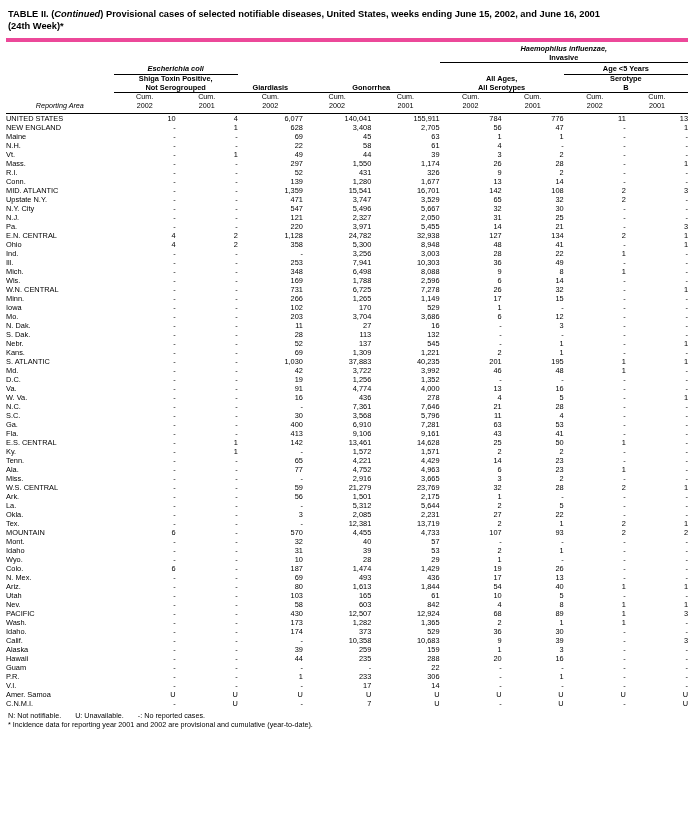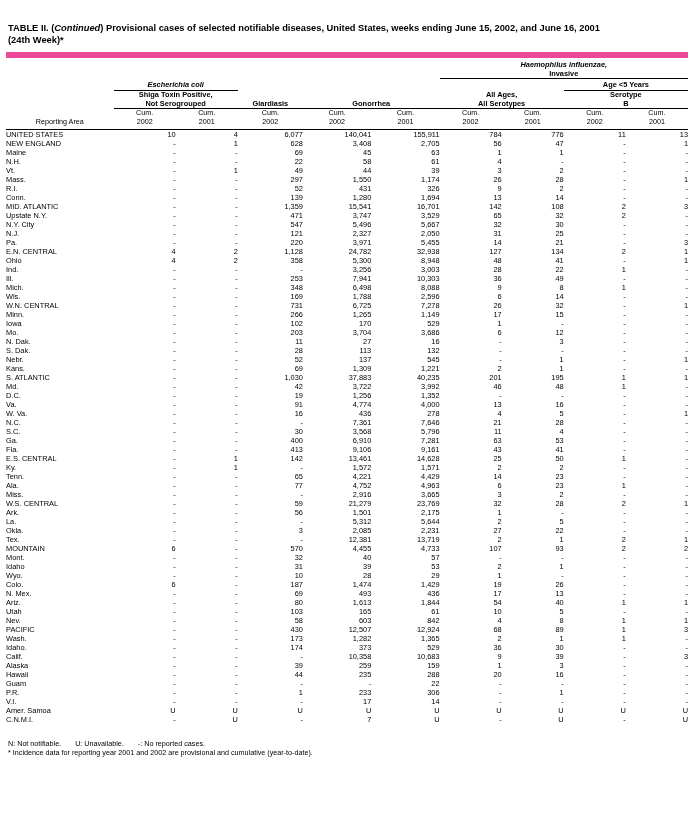--- a/index.html
+++ b/index.html
@@ -3,61 +3,61 @@
 <meta charset="utf-8">
 <style>
   html,body{margin:0;padding:0;}
   body{
     width:694px;
     background:#ffffff;
     font-family:"Liberation Sans", sans-serif;
     color:#000;
     -webkit-font-smoothing:none;
   }
-  .page{width:688px;padding:20px 6px 0 6px;box-sizing:border-box;}
+  .page{width:688px;padding:6px 6px 0 6px;box-sizing:border-box;}
   .title{
     font-size:9.3px;
     font-weight:bold;
     line-height:12px;
     margin:2px 0 6px 2px;
   }
   .title .ital{font-style:italic;}
   table.main{
     border-collapse:collapse;
     width:682px;
     font-size:7.4px;
     table-layout:fixed;
   }
   table.main td, table.main th{
     padding:0;
     vertical-align:bottom;
     font-weight:normal;
   }
   .hdr td{font-size:7.2px;text-align:center;line-height:8.6px;}
-  .rule-top{border-top:6px solid #ec4899;}
+  .rule-top{border-top:4px solid #ec4899;}
   .rule-bot{border-bottom:1px solid #000;}
   .hline{border-bottom:1px solid #000;}
   .lbl{
     text-align:left;
     padding-left:2px;
     white-space:nowrap;
     overflow:hidden;
   }
   .num{text-align:right;padding-right:7px;white-space:nowrap;}
   .rowh{height:8.6px;}
   .grp-first td{padding-top:4px;}
   .bold{font-weight:bold;}
   .ital{font-style:italic;}
   .hdrlabel{font-size:7.4px;font-weight:bold;text-align:left;padding-left:2px;}
   .spanlabel{font-size:7.4px;font-weight:bold;}
   .colhd{font-size:7.3px;}
   .footer{
     font-size:7.2px;
     line-height:9.5px;
-    margin-top:15px;
+    margin-top:3px;
     padding-left:2px;
   }
 </style>
 </head>
 <body>
 
 <div class="page">
 
   <div class="title">
     <span>TABLE II. (</span><span class="ital">Continued</span><span>) Provisional cases of selected notifiable diseases, United States, weeks ending June 15, 2002, and June 16, 2001</span><br>
@@ -119,21 +119,21 @@
         <span class="spanlabel">All Ages,</span><br>
         <span class="spanlabel">All Serotypes</span>
       </td>
       <td class="hline" colspan="2" style="line-height:8.8px;">
         <span class="spanlabel">Serotype</span><br>
         <span class="spanlabel">B</span>
       </td>
     </tr>
 
     <tr class="hdr rule-bot">
-      <td class="hdrlabel" style="padding-bottom:2px;">Reporting Area</td>
+      <td class="hdrlabel" style="padding-bottom:2px;font-style:italic;">Reporting Area</td>
       <td class="colhd" style="padding-bottom:2px;line-height:8.6px;">
         <span>Cum.</span><br><span>2002</span>
       </td>
       <td class="colhd" style="padding-bottom:2px;line-height:8.6px;">
         <span>Cum.</span><br><span>2001</span>
       </td>
       <td class="colhd" style="padding-bottom:2px;line-height:8.6px;">
         <span>Cum.</span><br><span>2002</span>
       </td>
       <td class="colhd" style="padding-bottom:2px;line-height:8.6px;">
@@ -241,21 +241,21 @@
           <td class="num">2</td>
           <td class="num">-</td>
           <td class="num">-</td>
         </tr>
         <tr class="rowh">
           <td class="lbl">Conn.</td>
           <td class="num">-</td>
           <td class="num">-</td>
           <td class="num">139</td>
           <td class="num">1,280</td>
-          <td class="num">1,694</td>
+          <td class="num">1,677</td>
           <td class="num">13</td>
           <td class="num">14</td>
           <td class="num">-</td>
           <td class="num">-</td>
         </tr>
         <tr class="rowh grp-first">
           <td class="lbl">MID. ATLANTIC</td>
           <td class="num">-</td>
           <td class="num">-</td>
           <td class="num">1,359</td>

